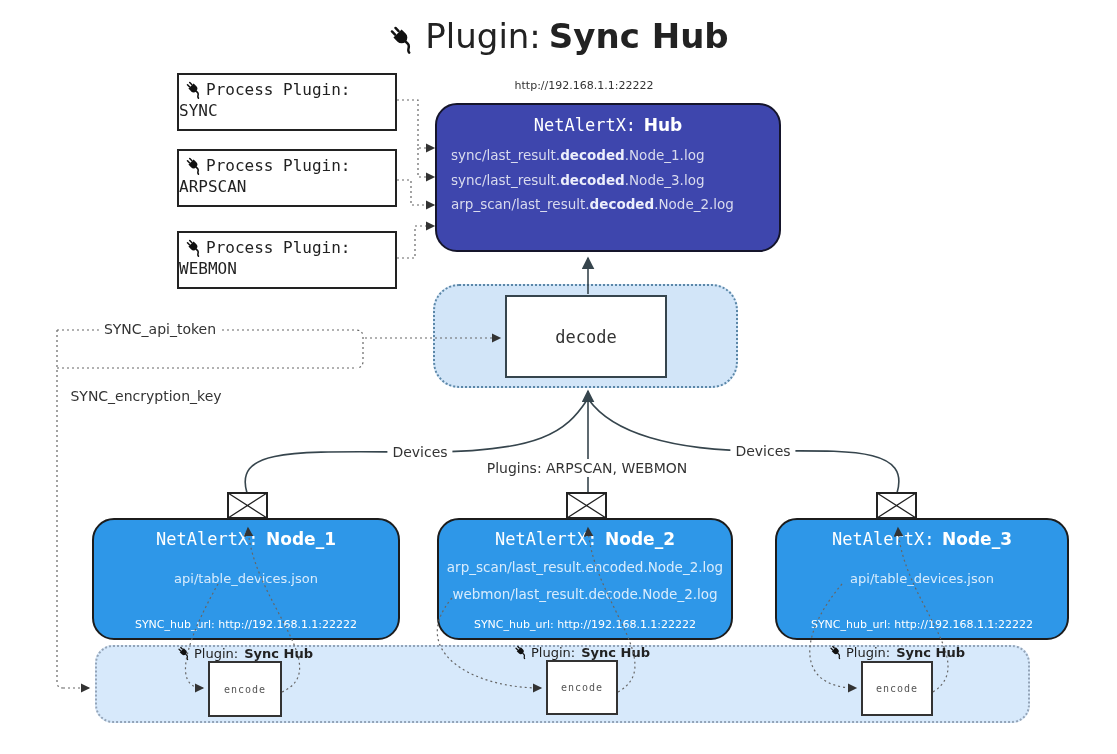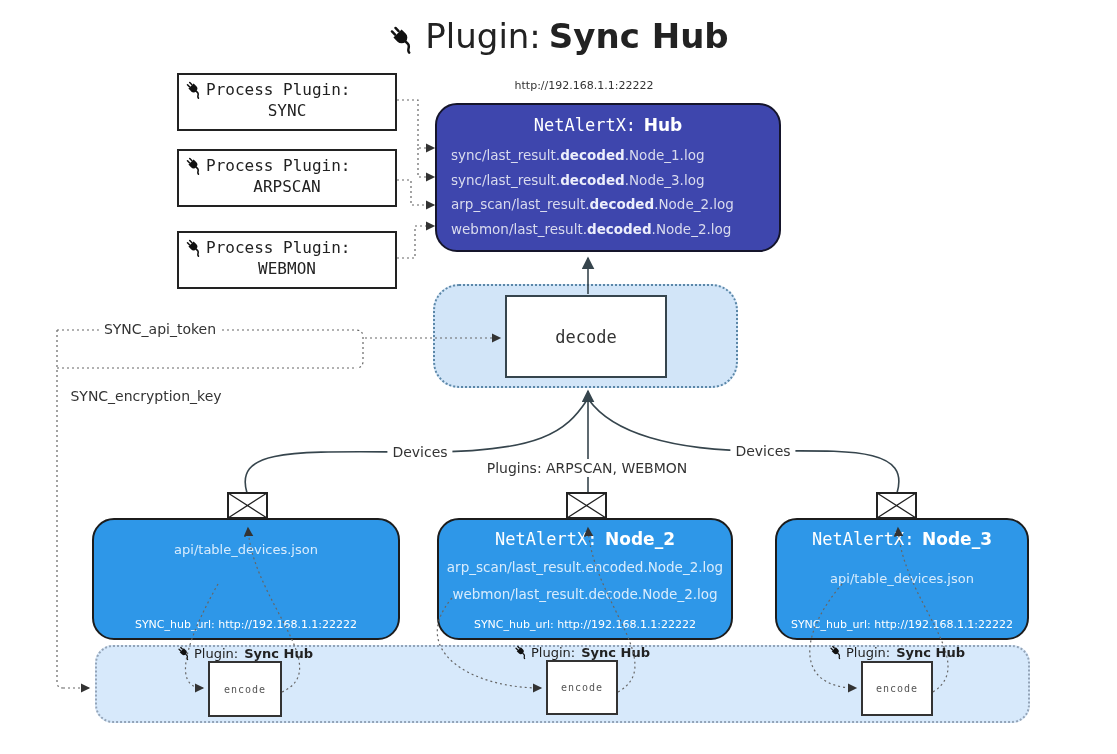--- a/index.html
+++ b/index.html
@@ -10,21 +10,21 @@
   }
   .abs{position:absolute;}
 
   
   .title{left:0;right:0;top:16px;text-align:center;font-size:34px;color:#222;}
   .title .icon{display:inline-block;vertical-align:-6px;margin-right:7px;}
   .title .t-name{font-weight:700;margin-left:8px;}
 
   
   .pbox{left:177px;width:220px;height:58px;background:#fff;border:2px solid #222;
-        box-sizing:border-box;padding-top:5px;text-align:center;}
+        box-sizing:border-box;padding-top:5px;}
   .pbox .l1{font-family:"DejaVu Sans Mono","Liberation Mono",monospace;font-size:16px;
             display:flex;align-items:center;justify-content:flex-start;padding-left:6px;gap:2px;}
   .pbox .l2{font-family:"DejaVu Sans Mono","Liberation Mono",monospace;font-size:16px;margin-top:2px;}
 
   
   .hub-url{left:435px;width:298px;top:79px;text-align:center;font-size:11px;color:#333;}
   .hub{left:435px;top:103px;width:346px;height:149px;background:#3e46ad;
        border:2px solid #15152b;border-radius:22px;box-sizing:border-box;color:#fff;}
   .hub .h-title{text-align:center;margin-top:10px;font-size:17px;}
   .hub .h-title .pre{font-family:"DejaVu Sans Mono","Liberation Mono",monospace;margin-right:.45em;}
@@ -172,21 +172,20 @@
 
   <div class="abs hub-url">http://192.168.1.1:22222</div>
   <div class="abs hub">
     <div class="h-title">
       <span class="pre">NetAlertX:</span><span class="nm">Hub</span>
     </div>
     <div class="logs">
       <div class="log"><span>sync/last_result.</span><b>decoded</b><span>.Node_1.log</span></div>
       <div class="log"><span>sync/last_result.</span><b>decoded</b><span>.Node_3.log</span></div>
       <div class="log"><span>arp_scan/last_result.</span><b>decoded</b><span>.Node_2.log</span></div>
-      <div class="log"><span>webmon/last_result.</span><b>decoded</b><span>.Node_2.log</span></div>
     </div>
   </div>
 
   <div class="abs decode-area"></div>
   <div class="abs decode-box">decode</div>
 
   <div class="abs flt" style="left:160px;top:329px;">SYNC_api_token</div>
   <div class="abs flt" style="left:146px;top:368px;margin-top:28px;">SYNC_encryption_key</div>
 
   <div class="abs flt" style="left:420px;top:452px;">Devices</div>
@@ -197,38 +196,41 @@
       <use href="#envelope"></use>
     </svg>
   <svg class="abs env" style="left:566px;top:492px;" width="41" height="27">
       <use href="#envelope"></use>
     </svg>
   <svg class="abs env" style="left:876px;top:492px;" width="41" height="27">
       <use href="#envelope"></use>
     </svg>
 
   <div class="abs node" style="left:92px;width:308px;">
+    <div class="n-title">
+      <span class="pre">NetAlertX:</span><span class="nm">Node_1</span>
+    </div>
     <div class="n-lines">
       <div class="n-line one">api/table_devices.json</div>
     </div>
     <div class="n-footer">SYNC_hub_url: http://192.168.1.1:22222</div>
   </div>
 
   <div class="abs node" style="left:437px;width:296px;">
     <div class="n-title">
       <span class="pre">NetAlertX:</span><span class="nm">Node_2</span>
     </div>
     <div class="n-lines two">
       <div class="n-line">arp_scan/last_result.encoded.Node_2.log</div>
       <div class="n-line">webmon/last_result.decode.Node_2.log</div>
     </div>
     <div class="n-footer">SYNC_hub_url: http://192.168.1.1:22222</div>
   </div>
 
-  <div class="abs node" style="left:775px;width:254px;">
+  <div class="abs node" style="left:775px;width:294px;">
     <div class="n-title">
       <span class="pre">NetAlertX:</span><span class="nm">Node_3</span>
     </div>
     <div class="n-lines">
       <div class="n-line one">api/table_devices.json</div>
     </div>
     <div class="n-footer">SYNC_hub_url: http://192.168.1.1:22222</div>
   </div>
 
   <div class="abs band"></div>

